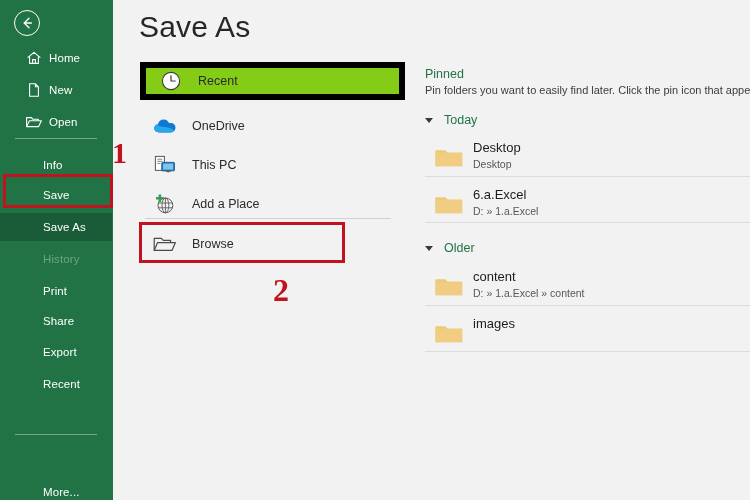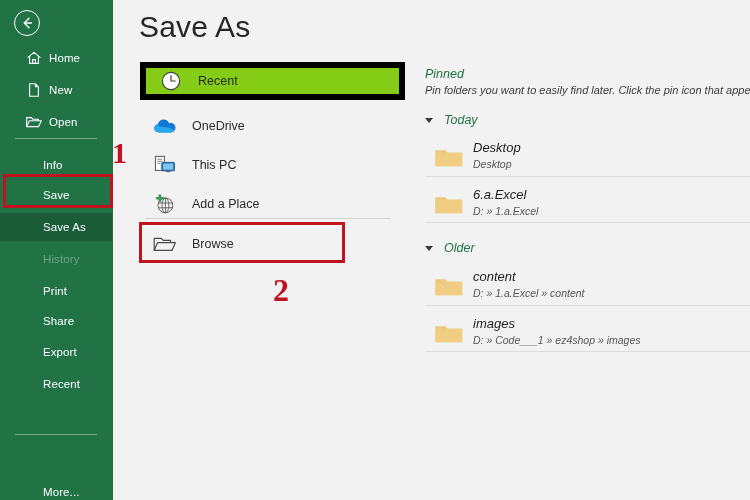--- a/index.html
+++ b/index.html
@@ -61,21 +61,21 @@
     width: 34px; min-width: 34px; height: 30px; margin-left: 8px;
     display: flex; align-items: center; justify-content: center;
   }
   .pl-label { font-size: 12.5px; color: #2b2b2b; margin-left: 10px; white-space: nowrap; }
   #place-sep {
     position: absolute; left: 32px; top: 218px; width: 246px; height: 1px;
     background: #d2d2d2;
   }
 
   
-  #right { position: absolute; left: 415px; top: 0; width: 335px; height: 423px; font-style: italic; }
+  #right { position: absolute; left: 415px; top: 0; width: 335px; height: 423px; }
   #pinned-title {
     position: absolute; left: 10px; top: 67px;
     font-size: 12.5px; color: #217346;
   }
   #pinned-desc {
     position: absolute; left: 10px; top: 84px; width: 400px;
     font-size: 11px; color: #3c3c3c; white-space: nowrap; overflow: hidden;
   }
   .group-head {
     position: absolute; left: 10px;
@@ -302,21 +302,20 @@
     <div class="fld-rule" style="top:305px"></div>
 
     <div class="folder-row" style="top:310px">
       <span class="folder-icon">
         <svg width="30" height="24" viewBox="0 0 30 24">
           <path d="M1.4 5.2 H11.4 L13.4 7.4 H28.2 V21.2 H1.4 Z" fill="#edc97b"></path>
           <path d="M1.4 8.2 H28.2 V21.2 H1.4 Z" fill="#f0cd83"></path>
         </svg>
       </span>
       <span class="fld-name">images</span>
-      <span class="fld-path">D: » Code___1 » ez4shop » images</span>
     </div>
     <div class="fld-rule" style="top:351px"></div>
   </div>
 
   <div class="hl-box" style="left:3px; top:174px; width:110px; height:34px;"></div>
   <div class="hl-box" style="left:139px; top:222px; width:206px; height:41px;"></div>
 
   <div class="marker" style="left:112px; top:138px; font-size:30px;">1</div>
   <div class="marker" style="left:273px; top:274px; font-size:32px;">2</div>
 

